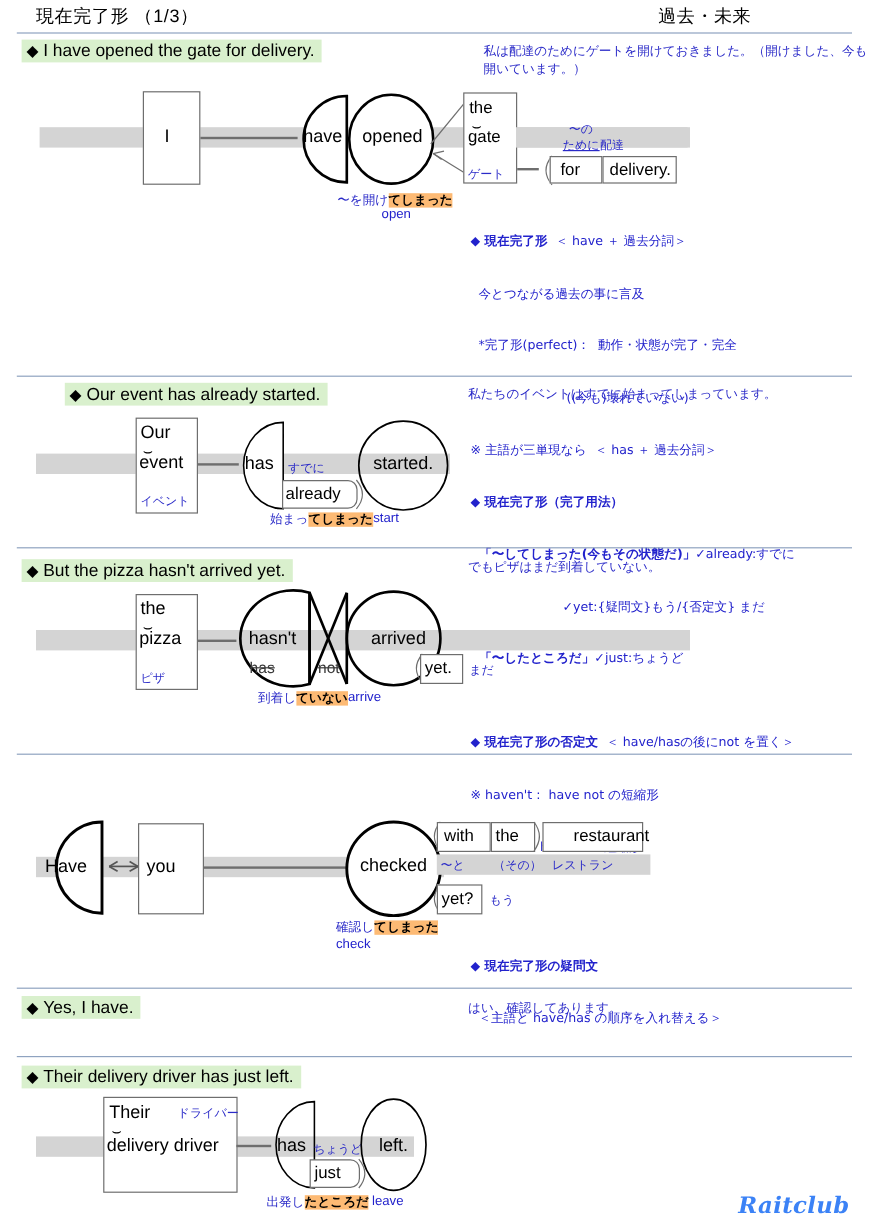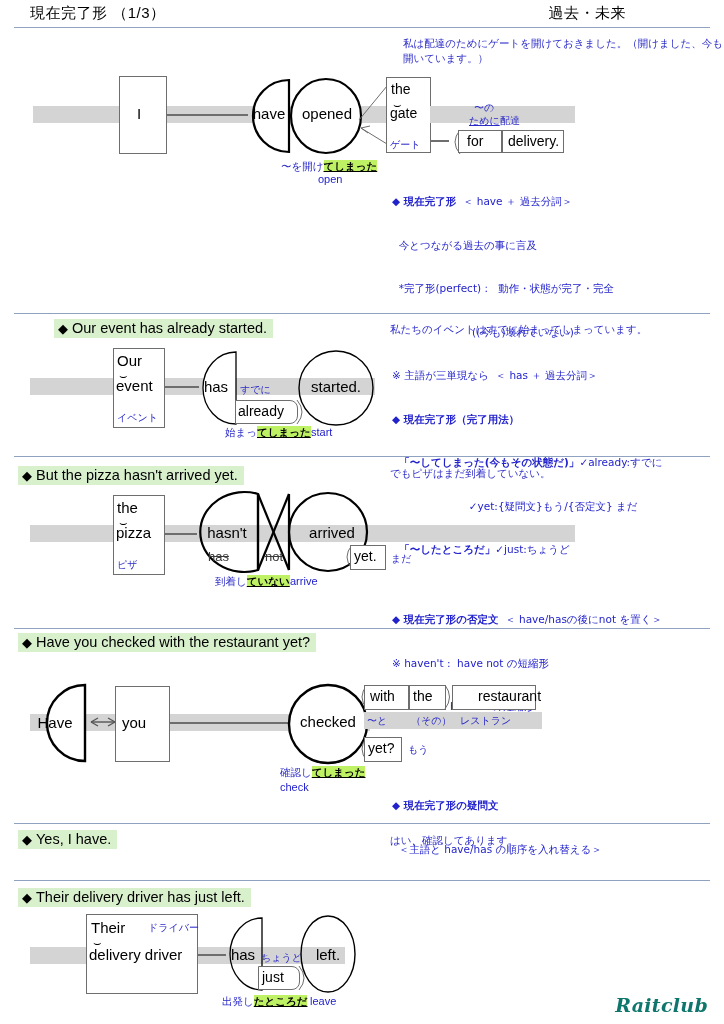--- a/index.html
+++ b/index.html
@@ -70,21 +70,21 @@
     position: absolute; font-size: 15px; white-space: nowrap; color: #000;
   }
   .jp-small {
     position: absolute; color: #2b2bc8; font-size: 10px; white-space: nowrap;
     font-family: "DejaVu Sans", "Liberation Sans", sans-serif;
   }
   .en-small {
     position: absolute; color: #2222cc; font-size: 11px; white-space: nowrap;
   }
   .hl {
-    background: #bef264; font-weight: bold; color: #000; text-decoration: underline;
+    background: #fdba74; font-weight: bold; color: #000;
   }
   .ann {
     position: absolute; color: #2b2bc8; font-size: 10.5px; white-space: nowrap;
     font-family: "DejaVu Sans", "Liberation Sans", sans-serif;
   }
   .connector {
     position: absolute; background: #6e6e6e; height: 2px;
   }
   svg.ov { position: absolute; overflow: visible; }
   .ovtxt {
@@ -94,34 +94,37 @@
   .brace {
     position: absolute; font-size: 13px; color: #000; line-height: 1;
   }
   .strike { text-decoration: line-through; color: #3a3a3a; font-size: 13px; }
 
   
   .logo {
     position: absolute; right: 16px; bottom: 8px;
     font-family: "DejaVu Serif", "Liberation Serif", serif;
     font-style: italic; font-weight: bold; font-size: 19px;
-    color: #0f766e; letter-spacing: .3px;
+    color: #3b82f6; letter-spacing: .3px;
   }
 </style>
 </head>
 <body>
 
 <div class="page">
 
   <div class="hdr">
     <div class="hdr-title">現在完了形 （1/3）</div>
     <div class="hdr-right">過去・未来</div>
   </div>
   <div class="rule" style="top:27px"></div>
 
+  <div class="sec-head" style="left:18px; top:33px;">
+    <span class="dia">◆</span><span>I have opened the gate for delivery.</span>
+  </div>
   <div class="jp-trans" style="left:403px; top:36px;">私は配達のためにゲートを開けておきました。（開けました、今も開いています。）</div>
 
   <div>
     <div class="baseline" style="left:33px; top:106px; width:540px;"></div>
     <div class="box" style="left:119px; top:76px; width:48px; height:78px;"></div>
     <div class="boxtxt" style="left:137px; top:105px;">I</div>
     <div class="connector" style="left:167px; top:114px; width:81px;"></div>
 
     <svg class="ov" style="left:242px; top:78px;" width="120" height="76">
       <path d="M47 2 A36 36 0 1 0 47 74 Z" fill="#fff" stroke="#000" stroke-width="2.2"></path>
@@ -252,23 +255,20 @@
   </div>
 
   <div class="explain" style="left:392px; top:583px;">
     <div><b>◆ 現在完了形の否定文</b><span>  ＜ have/hasの後にnot を置く＞</span></div>
     <div><span>※ haven't :  have not の短縮形</span></div>
     <div><span>※ hasn't :  has not の短縮形</span></div>
   </div>
 
   <div class="rule" style="top:628px"></div>
 
-  <div class="sec-head" style="left:18px; top:633px;">
-    <span class="dia">◆</span><span>Have you checked with the restaurant yet?</span>
-  </div>
 
   <div>
     <div class="baseline" style="left:30px; top:714px; width:340px;"></div>
 
     <svg class="ov" style="left:27px; top:683px;" width="62" height="80">
       <path d="M58 2 A38 38 0 1 0 58 78 Z" fill="#fff" stroke="#000" stroke-width="2.4"></path>
     </svg>
     <div class="ovtxt" style="left:28px; top:714px; width:54px;">Have</div>
 
     <svg class="ov" style="left:88px; top:715px;" width="30" height="14">

